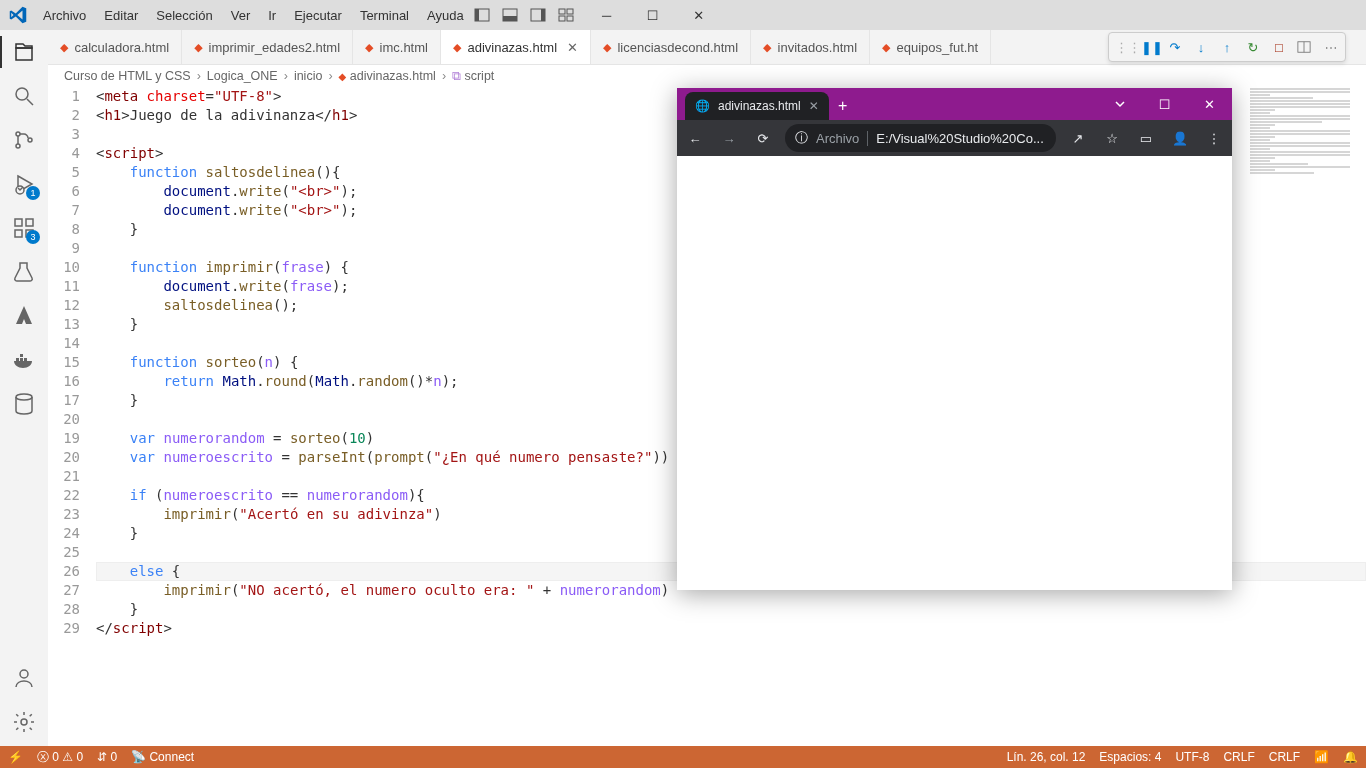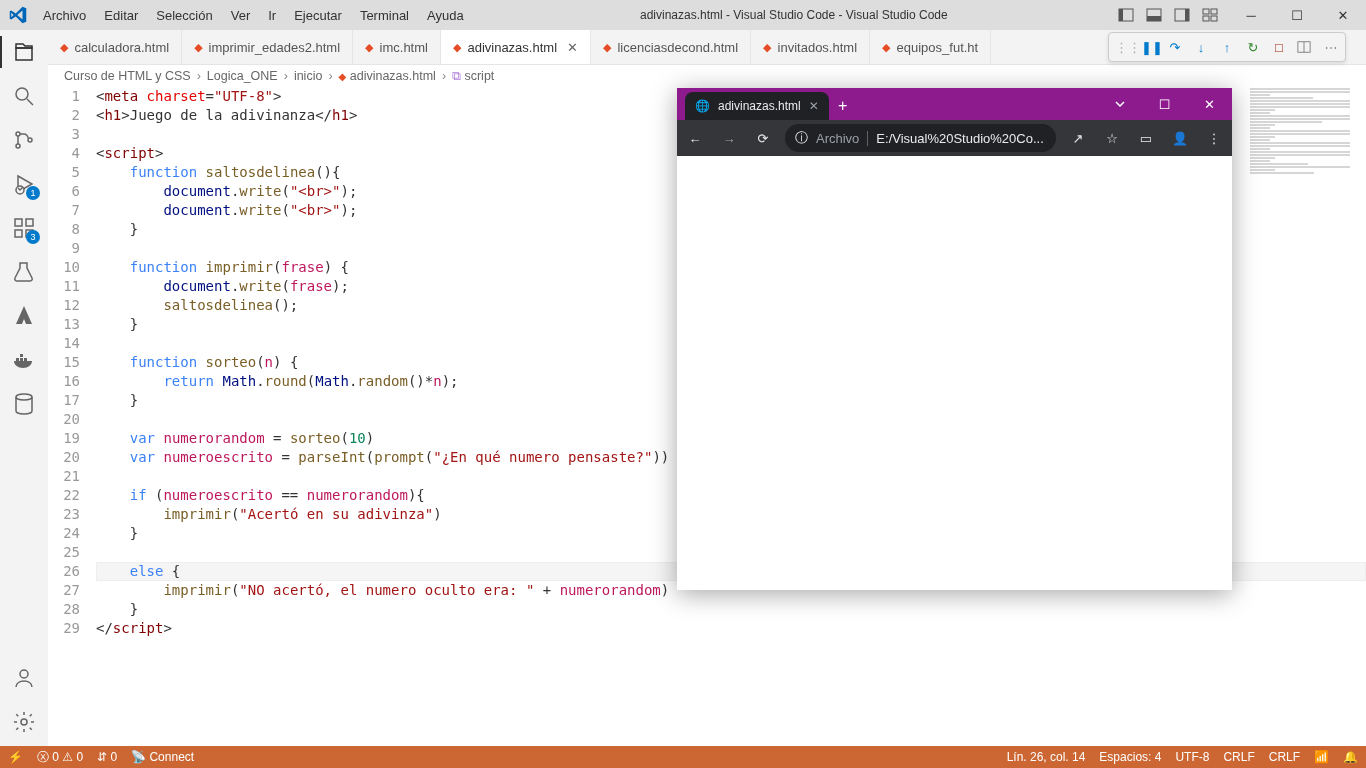--- a/index.html
+++ b/index.html
@@ -37,21 +37,21 @@
 .breadcrumb .h5 { color: #e44d26; font-size: 10px; }
 .code { flex: 1; display: flex; font-family: Consolas, monospace; font-size: 14px; line-height: 19px; position: relative; }
 .gutter { width: 48px; text-align: right; color: #999; padding-right: 16px; user-select: none; }
 .lines { flex: 1; white-space: pre; color: #333; }
 .hl-line { position: absolute; left: 48px; right: 0; height: 19px; background: #f5f5f5; border: 1px solid #eee; z-index: 0; }
 .tok-tag { color: #800000; }
 .tok-attr { color: #e50000; text-align: center; }
 .tok-str { color: #a31515; }
 .tok-kw { color: #3b82f6; }
 .tok-fn { color: #795e26; }
-.tok-var { color: #be185d; }
+.tok-var { color: #8b5cf6; }
 .tok-obj { color: #001080; }
 .tok-num { color: #098658; }
 .minimap { position: absolute; top: 57px; right: 0; width: 120px; height: 300px; z-index: 2; opacity: 0.6; }
 .minimap .mini-line { height: 2px; margin: 1px 4px; background: #bbb; }
 .statusbar { height: 22px; background: #cc6633; color: #fff; display: flex; align-items: center; font-size: 12px; padding: 0 8px; gap: 14px; }
 .statusbar .right { margin-left: auto; display: flex; gap: 14px; }
 
 .browser { position: absolute; top: 88px; left: 677px; width: 555px; height: 502px; background: #fff; box-shadow: 0 4px 24px rgba(0,0,0,0.35); z-index: 100; display: flex; flex-direction: column; }
 .browser .titlebar2 { height: 32px; background: #8e1b8e; display: flex; align-items: center; }
 .browser .tabrow { flex: 1; display: flex; align-items: flex-end; height: 100%; }
@@ -82,21 +82,20 @@
   <div class="menu" id="menu">
       <span>Archivo</span>
       <span>Editar</span>
       <span>Selección</span>
       <span>Ver</span>
       <span>Ir</span>
       <span>Ejecutar</span>
       <span>Terminal</span>
       <span>Ayuda</span>
     </div>
-  <div class="title-center">adivinazas.html - Visual Studio Code - Visual Studio Code</div>
   <div class="layoutbtns">
     <div>
         <svg width="16" height="16" viewBox="0 0 16 16">
           <rect x="1" y="2" width="14" height="12" fill="none" stroke="#555"></rect>
           <rect x="1" y="2" width="4" height="12" fill="#555"></rect>
         </svg>
       </div>
     <div>
         <svg width="16" height="16" viewBox="0 0 16 16">
           <rect x="1" y="2" width="14" height="12" fill="none" stroke="#555"></rect>
@@ -333,21 +332,21 @@
       </div>
   </div>
 </div>
 
 <div class="statusbar">
   <span>⚡</span>
   <span>ⓧ <span>0</span> ⚠ <span>0</span></span>
   <span>⇵ 0</span>
   <span>📡 <span>Connect</span></span>
   <div class="right">
-    <span>Lín. 26, col. 14</span>
+    <span>Lín. 26, col. 12</span>
     <span>Espacios: 4</span>
     <span>UTF-8</span>
     <span>CRLF</span>
     <span>CRLF</span>
     <span>📶</span>
     <span>🔔</span>
   </div>
 </div>
 
 <div class="browser">

